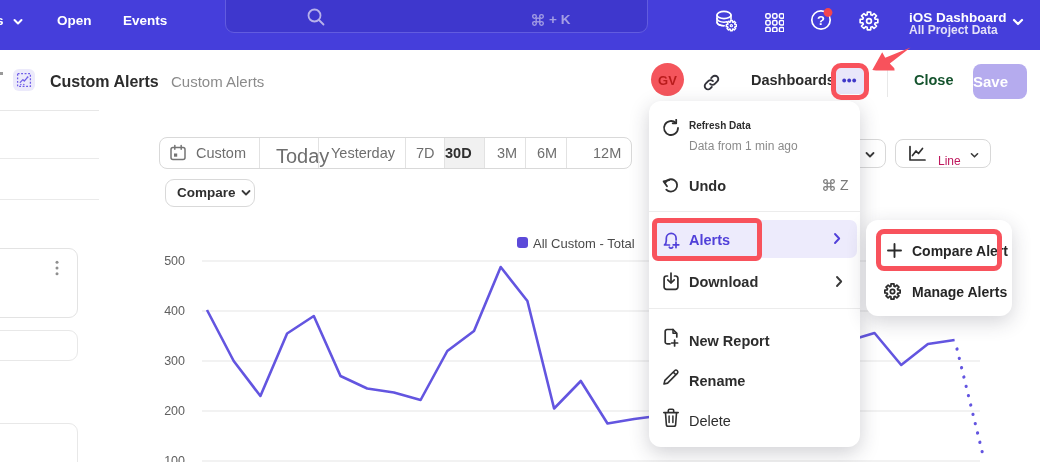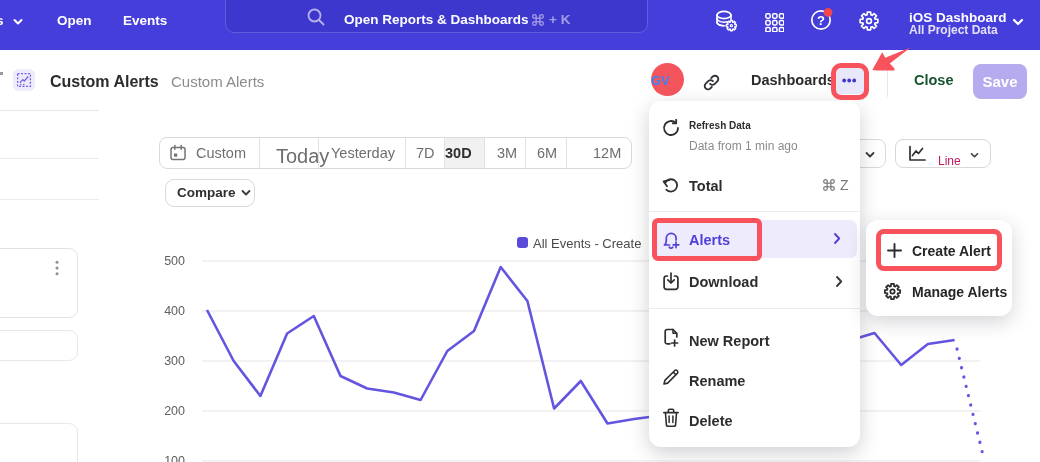--- a/index.html
+++ b/index.html
@@ -17,21 +17,20 @@
     <polyline points="1.5,2 5,5.5 8.5,2" fill="none" stroke="#fff" stroke-width="2" stroke-linecap="round" stroke-linejoin="round"></polyline>
   </svg>
   <div class="abs" style="left:57px;top:13px;color:#fff;font-size:13.5px;font-weight:700">Open</div>
   <div class="abs" style="left:123px;top:13px;color:#fff;font-size:13.5px;font-weight:700">Events</div>
 
   <div class="abs" style="left:225px;top:-9px;width:423px;height:42px;background:#3e37cd;border:1px solid #625cdf;border-radius:9px;box-sizing:border-box"></div>
   <svg class="abs ic" style="left:305px;top:6px" width="22" height="22" viewBox="0 0 22 22">
     <circle cx="9.5" cy="9.5" r="6" fill="none" stroke="#b7b1ea" stroke-width="1.8"></circle>
     <line x1="14" y1="14" x2="18.5" y2="18.5" stroke="#b7b1ea" stroke-width="1.8" stroke-linecap="round"></line>
   </svg>
-  <div class="abs" style="left:344px;top:12px;color:#fdfdff;font-size:13.5px;font-weight:600">Open Reports &amp; Dashboards</div>
   <svg class="abs ic" style="left:531px;top:13px" width="14" height="14" viewBox="0 0 20 20">
     <g fill="none" stroke="#a49ee4" stroke-width="1.9">
       <circle cx="5" cy="5" r="2.6"></circle>
         <circle cx="15" cy="5" r="2.6"></circle>
         <circle cx="5" cy="15" r="2.6"></circle>
         <circle cx="15" cy="15" r="2.6"></circle>
       <rect x="7.4" y="7.4" width="5.2" height="5.2"></rect>
     </g>
   </svg>
   <div class="abs" style="left:549px;top:12px;color:#a49ee4;font-size:13.5px;font-weight:600">+ K</div>
@@ -78,37 +77,37 @@
     <rect x="1.6" y="1.6" width="12.8" height="12.8" fill="none" stroke="#6f5de8" stroke-width="1.25" stroke-dasharray="1.9 1.6"></rect>
     <polyline points="4.2,10.4 6.9,7.6 8.3,9 11.5,5.4" fill="none" stroke="#6f5de8" stroke-width="1.25" stroke-linecap="round" stroke-linejoin="round"></polyline>
     <circle cx="11.6" cy="5.2" r="0.9" fill="#6f5de8"></circle>
     <circle cx="4.8" cy="12.4" r="0.75" fill="#6f5de8"></circle>
     <circle cx="7.8" cy="12.4" r="0.75" fill="#6f5de8"></circle>
   </svg>
   <div class="abs" style="left:50px;top:23px;color:#2c2c2c;font-size:16px;font-weight:700">Custom Alerts</div>
   <div class="abs" style="left:171px;top:23px;color:#8b8b8b;font-size:15px">Custom Alerts</div>
 
   <div class="abs" style="left:651px;top:13px;width:33px;height:33px;border-radius:50%;background:#f4555c"></div>
-  <div class="abs" style="left:651px;top:23px;width:33px;color:#3b82f6;font-size:13px;font-weight:700">GV</div>
+  <div class="abs" style="left:651px;top:23px;width:33px;text-align:center;color:#b91c1c;font-size:13px;font-weight:700">GV</div>
   <svg class="abs ic" style="left:702px;top:23px" width="19" height="19" viewBox="0 0 24 24">
     <g fill="none" stroke="#33333b" stroke-width="2.4" stroke-linecap="round">
       <path d="M10.2,13.8 a4.2,4.2 0 0 0 5.94,0 l3.2,-3.2 a4.2,4.2 0 0 0 -5.94,-5.94 l-1.8,1.8"></path>
       <path d="M13.8,10.2 a4.2,4.2 0 0 0 -5.94,0 l-3.2,3.2 a4.2,4.2 0 0 0 5.94,5.94 l1.8,-1.8"></path>
     </g>
   </svg>
   <div class="abs" style="left:751px;top:22px;color:#2b2b2b;font-size:14.5px;font-weight:600">Dashboards</div>
   <div class="abs" style="left:836px;top:18px;width:28px;height:26px;background:#e9e7fa;border-radius:3px"></div>
   <svg class="abs ic" style="left:840px;top:28px" width="19" height="5" viewBox="0 0 19 5">
     <circle cx="4.2" cy="2.5" r="1.9" fill="#4038c8"></circle>
       <circle cx="9.2" cy="2.5" r="1.9" fill="#4038c8"></circle>
       <circle cx="14.2" cy="2.5" r="1.9" fill="#4038c8"></circle>
   </svg>
   <div class="abs" style="left:887px;top:14px;width:1px;height:33px;background:#e8e8e8"></div>
   <div class="abs" style="left:914px;top:22px;color:#14532d;font-size:14.5px;font-weight:600">Close</div>
-  <div class="abs" style="left:973px;top:14px;width:54px;height:35px;background:#b5abee;border-radius:8px;color:#fff;font-size:15px;font-weight:700;text-align:center;line-height:35px">Save</div>
+  <div class="abs" style="left:973px;top:14px;width:54px;height:35px;background:#b5abee;border-radius:8px;color:#fff;font-size:15px;font-weight:700;line-height:35px">Save</div>
 </div>
 
 <div class="abs" id="sidebar" style="left:0;top:111px;width:100px;height:351px;background:#fff;border-right:1px solid #e2e2e2;box-sizing:border-box">
   <div class="abs" style="left:0;top:47px;width:99px;height:1px;background:#eaeaea"></div>
   <div class="abs" style="left:0;top:88px;width:99px;height:1px;background:#eaeaea"></div>
   <div class="abs" style="left:-30px;top:137px;width:108px;height:70px;border:1px solid #e3e3e3;border-radius:9px;box-sizing:border-box"></div>
   <div class="abs" style="left:55px;top:149px;width:4px;height:18px">
     <svg width="4" height="18" viewBox="0 0 4 18">
       <circle cx="2" cy="2.2" r="1.5" fill="#8f8f8f"></circle>
         <circle cx="2" cy="8" r="1.5" fill="#8f8f8f"></circle>
@@ -159,21 +158,21 @@
   <svg class="abs ic" style="left:808px;top:35px" width="20" height="18" viewBox="0 0 20 18">
     <path d="M3,1.5 V15 H18" fill="none" stroke="#2f2f2f" stroke-width="1.7" stroke-linecap="round" stroke-linejoin="round"></path>
     <polyline points="5.5,10.5 9,6 11.5,8.5 15.5,3.5" fill="none" stroke="#2f2f2f" stroke-width="1.7" stroke-linecap="round" stroke-linejoin="round"></polyline>
   </svg>
   <div class="abs" style="left:839px;top:44px;color:#be185d;font-size:12px;font-weight:400">Line</div>
   <svg class="abs ic" style="left:871px;top:42px" width="9" height="7" viewBox="0 0 10 8">
     <polyline points="1.5,2 5,5.5 8.5,2" fill="none" stroke="#3a3a3a" stroke-width="1.8" stroke-linecap="round" stroke-linejoin="round"></polyline>
   </svg>
 
   <div class="abs" style="left:418px;top:127px;width:11px;height:11px;background:#5c4ad9;border-radius:3px"></div>
-  <div class="abs" style="left:434px;top:126px;color:#4a4a4a;font-size:13px">All Events - Create</div>
+  <div class="abs" style="left:434px;top:126px;color:#4a4a4a;font-size:13px">All Custom - Total</div>
 
   <svg class="abs ic" style="left:0;top:0" width="941" height="352" viewBox="0 0 941 352">
     <g stroke="#e5e5e5" stroke-width="1">
       <line x1="103" y1="151" x2="881" y2="151"></line>
       <line x1="103" y1="201" x2="881" y2="201"></line>
       <line x1="103" y1="251" x2="881" y2="251"></line>
       <line x1="103" y1="301" x2="881" y2="301"></line>
       <line x1="103" y1="351" x2="881" y2="351"></line>
     </g>
     <g fill="#606060" font-size="12.5" text-anchor="end" font-family="Liberation Sans">
@@ -194,21 +193,21 @@
     <path d="M16,9 a7,7 0 1 1 -2.05,-4.95" fill="none" stroke="#2f2f2f" stroke-width="1.8" stroke-linecap="round"></path>
     <polyline points="14.2,0.8 14.2,4.3 10.7,4.3" fill="none" stroke="#2f2f2f" stroke-width="1.8" stroke-linecap="round" stroke-linejoin="round"></polyline>
   </svg>
   <div class="abs" style="left:40px;top:19px;color:#2d2d2d;font-size:10px;font-weight:600">Refresh Data</div>
   <div class="abs" style="left:40px;top:38px;color:#8b8b8b;font-size:12px">Data from 1 min ago</div>
 
   <svg class="abs ic" style="left:13px;top:76px" width="18" height="18" viewBox="0 0 18 18">
     <path d="M3.4,5.6 A6.2,6.2 0 1 1 4.3,12.6" fill="none" stroke="#2f2f2f" stroke-width="1.8" stroke-linecap="round"></path>
     <polyline points="7.2,3.1 1.6,4.4 5.0,9.2" fill="none" stroke="#2f2f2f" stroke-width="1.8" stroke-linecap="round" stroke-linejoin="round"></polyline>
   </svg>
-  <div class="abs" style="left:40px;top:77px;color:#2d2d2d;font-size:14.5px;font-weight:600">Total</div>
+  <div class="abs" style="left:40px;top:77px;color:#2d2d2d;font-size:14.5px;font-weight:600">Undo</div>
   <svg class="abs ic" style="left:173px;top:77px" width="14" height="14" viewBox="0 0 20 20">
     <g fill="none" stroke="#7a7a7a" stroke-width="1.8">
       <circle cx="5" cy="5" r="2.6"></circle>
         <circle cx="15" cy="5" r="2.6"></circle>
         <circle cx="5" cy="15" r="2.6"></circle>
         <circle cx="15" cy="15" r="2.6"></circle>
       <rect x="7.4" y="7.4" width="5.2" height="5.2"></rect>
     </g>
   </svg>
   <div class="abs" style="left:191px;top:76px;color:#7a7a7a;font-size:14px">Z</div>
@@ -252,29 +251,29 @@
   </svg>
   <div class="abs" style="left:40px;top:272px;color:#2d2d2d;font-size:14.5px;font-weight:600">Rename</div>
 
   <svg class="abs ic" style="left:13px;top:307px" width="18" height="19" viewBox="0 0 18 19">
     <path d="M3.5,5 L4.4,17 a1.6,1.6 0 0 0 1.6,1.3 H12 a1.6,1.6 0 0 0 1.6,-1.3 L14.5,5" fill="none" stroke="#2f2f2f" stroke-width="1.6" stroke-linecap="round" stroke-linejoin="round"></path>
     <line x1="1.8" y1="4.6" x2="16.2" y2="4.6" stroke="#2f2f2f" stroke-width="1.6" stroke-linecap="round"></line>
     <path d="M6.3,4.3 V2.6 a1.3,1.3 0 0 1 1.3,-1.3 H10.4 a1.3,1.3 0 0 1 1.3,1.3 V4.3" fill="none" stroke="#2f2f2f" stroke-width="1.6" stroke-linecap="round"></path>
     <line x1="7.1" y1="8" x2="7.1" y2="14.5" stroke="#2f2f2f" stroke-width="1.5" stroke-linecap="round"></line>
     <line x1="10.9" y1="8" x2="10.9" y2="14.5" stroke="#2f2f2f" stroke-width="1.5" stroke-linecap="round"></line>
   </svg>
-  <div class="abs" style="left:40px;top:312px;color:#2d2d2d;font-size:14.5px;font-weight:700">Delete</div>
+  <div class="abs" style="left:40px;top:312px;color:#2d2d2d;font-size:14.5px;font-weight:400">Delete</div>
 </div>
 
 <div class="abs" id="submenu" style="left:866px;top:220px;width:146px;height:96px;background:#fff;border-radius:12px;box-shadow:0 6px 20px rgba(40,40,60,0.2)">
   <svg class="abs ic" style="left:21px;top:23px" width="15" height="15" viewBox="0 0 15 15">
     <line x1="7.5" y1="1" x2="7.5" y2="14" stroke="#2b2b2b" stroke-width="1.9" stroke-linecap="round"></line>
     <line x1="1" y1="7.5" x2="14" y2="7.5" stroke="#2b2b2b" stroke-width="1.9" stroke-linecap="round"></line>
   </svg>
-  <div class="abs" style="left:46px;top:23px;white-space:nowrap;color:#262626;font-size:14px;font-weight:700">Create Alert</div>
+  <div class="abs" style="left:46px;top:23px;white-space:nowrap;color:#262626;font-size:14px;font-weight:700">Compare Alert</div>
   <svg class="abs ic" style="left:17px;top:62px" width="19" height="19" viewBox="1.5 1.5 21 21">
     <polygon points="10.29,6.04 10.36,3.56 13.64,3.56 13.71,6.04 15.01,6.58 16.81,4.87 19.13,7.19 17.42,8.99 17.96,10.29 20.44,10.36 20.44,13.64 17.96,13.71 17.42,15.01 19.13,16.81 16.81,19.13 15.01,17.42 13.71,17.96 13.64,20.44 10.36,20.44 10.29,17.96 8.99,17.42 7.19,19.13 4.87,16.81 6.58,15.01 6.04,13.71 3.56,13.64 3.56,10.36 6.04,10.29 6.58,8.99 4.87,7.19 7.19,4.87 8.99,6.58" fill="none" stroke="#2b2b2b" stroke-width="1.9" stroke-linejoin="round"></polygon>
     <circle cx="12" cy="12" r="2.4" fill="none" stroke="#2b2b2b" stroke-width="1.9"></circle>
   </svg>
   <div class="abs" style="left:46px;top:64px;white-space:nowrap;color:#262626;font-size:14px;font-weight:700">Manage Alerts</div>
 </div>
 
 <div class="abs" style="left:831px;top:63px;width:38px;height:36.5px;border:5.5px solid #f8525c;border-radius:10px;box-sizing:border-box"></div>
 <svg class="abs ic" style="left:858px;top:40px" width="56" height="36" viewBox="0 0 56 36">
   <polygon points="14.3,30 24.2,12.2 27.2,17.7 52.5,7.5 31.8,23.6 36.3,28.2 36.6,30.4 18,30.6" fill="#f8525c"></polygon>

